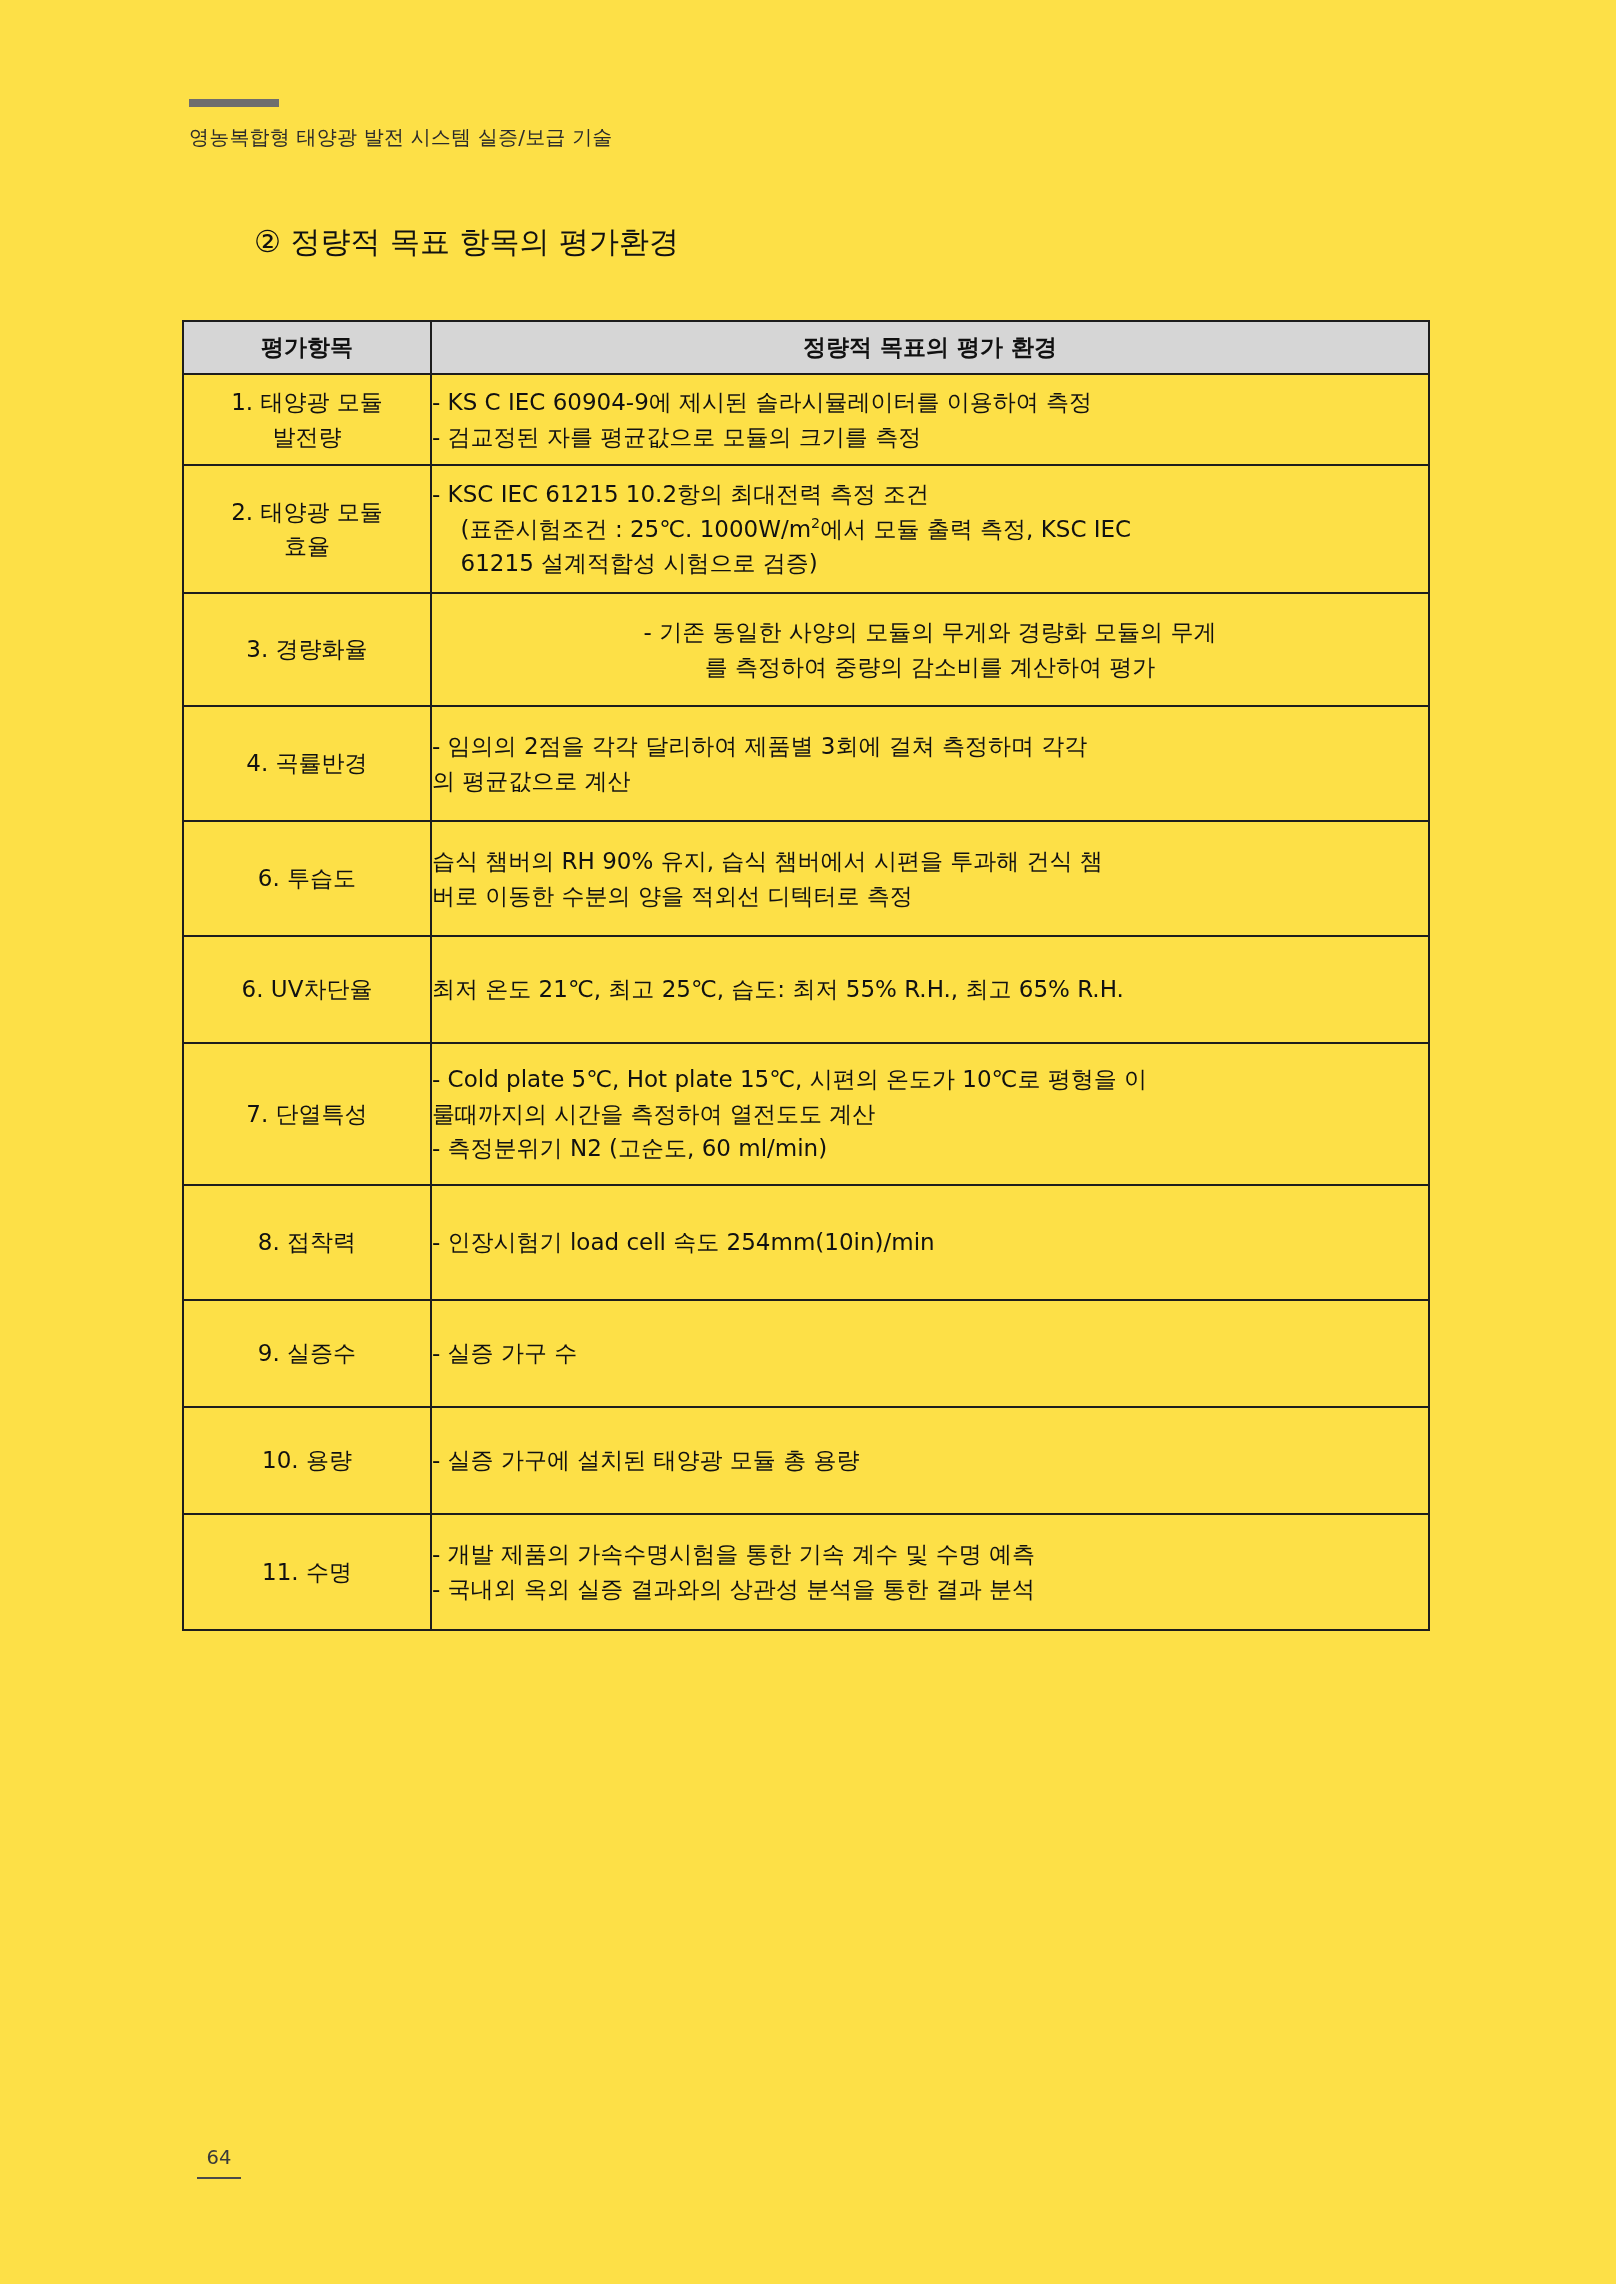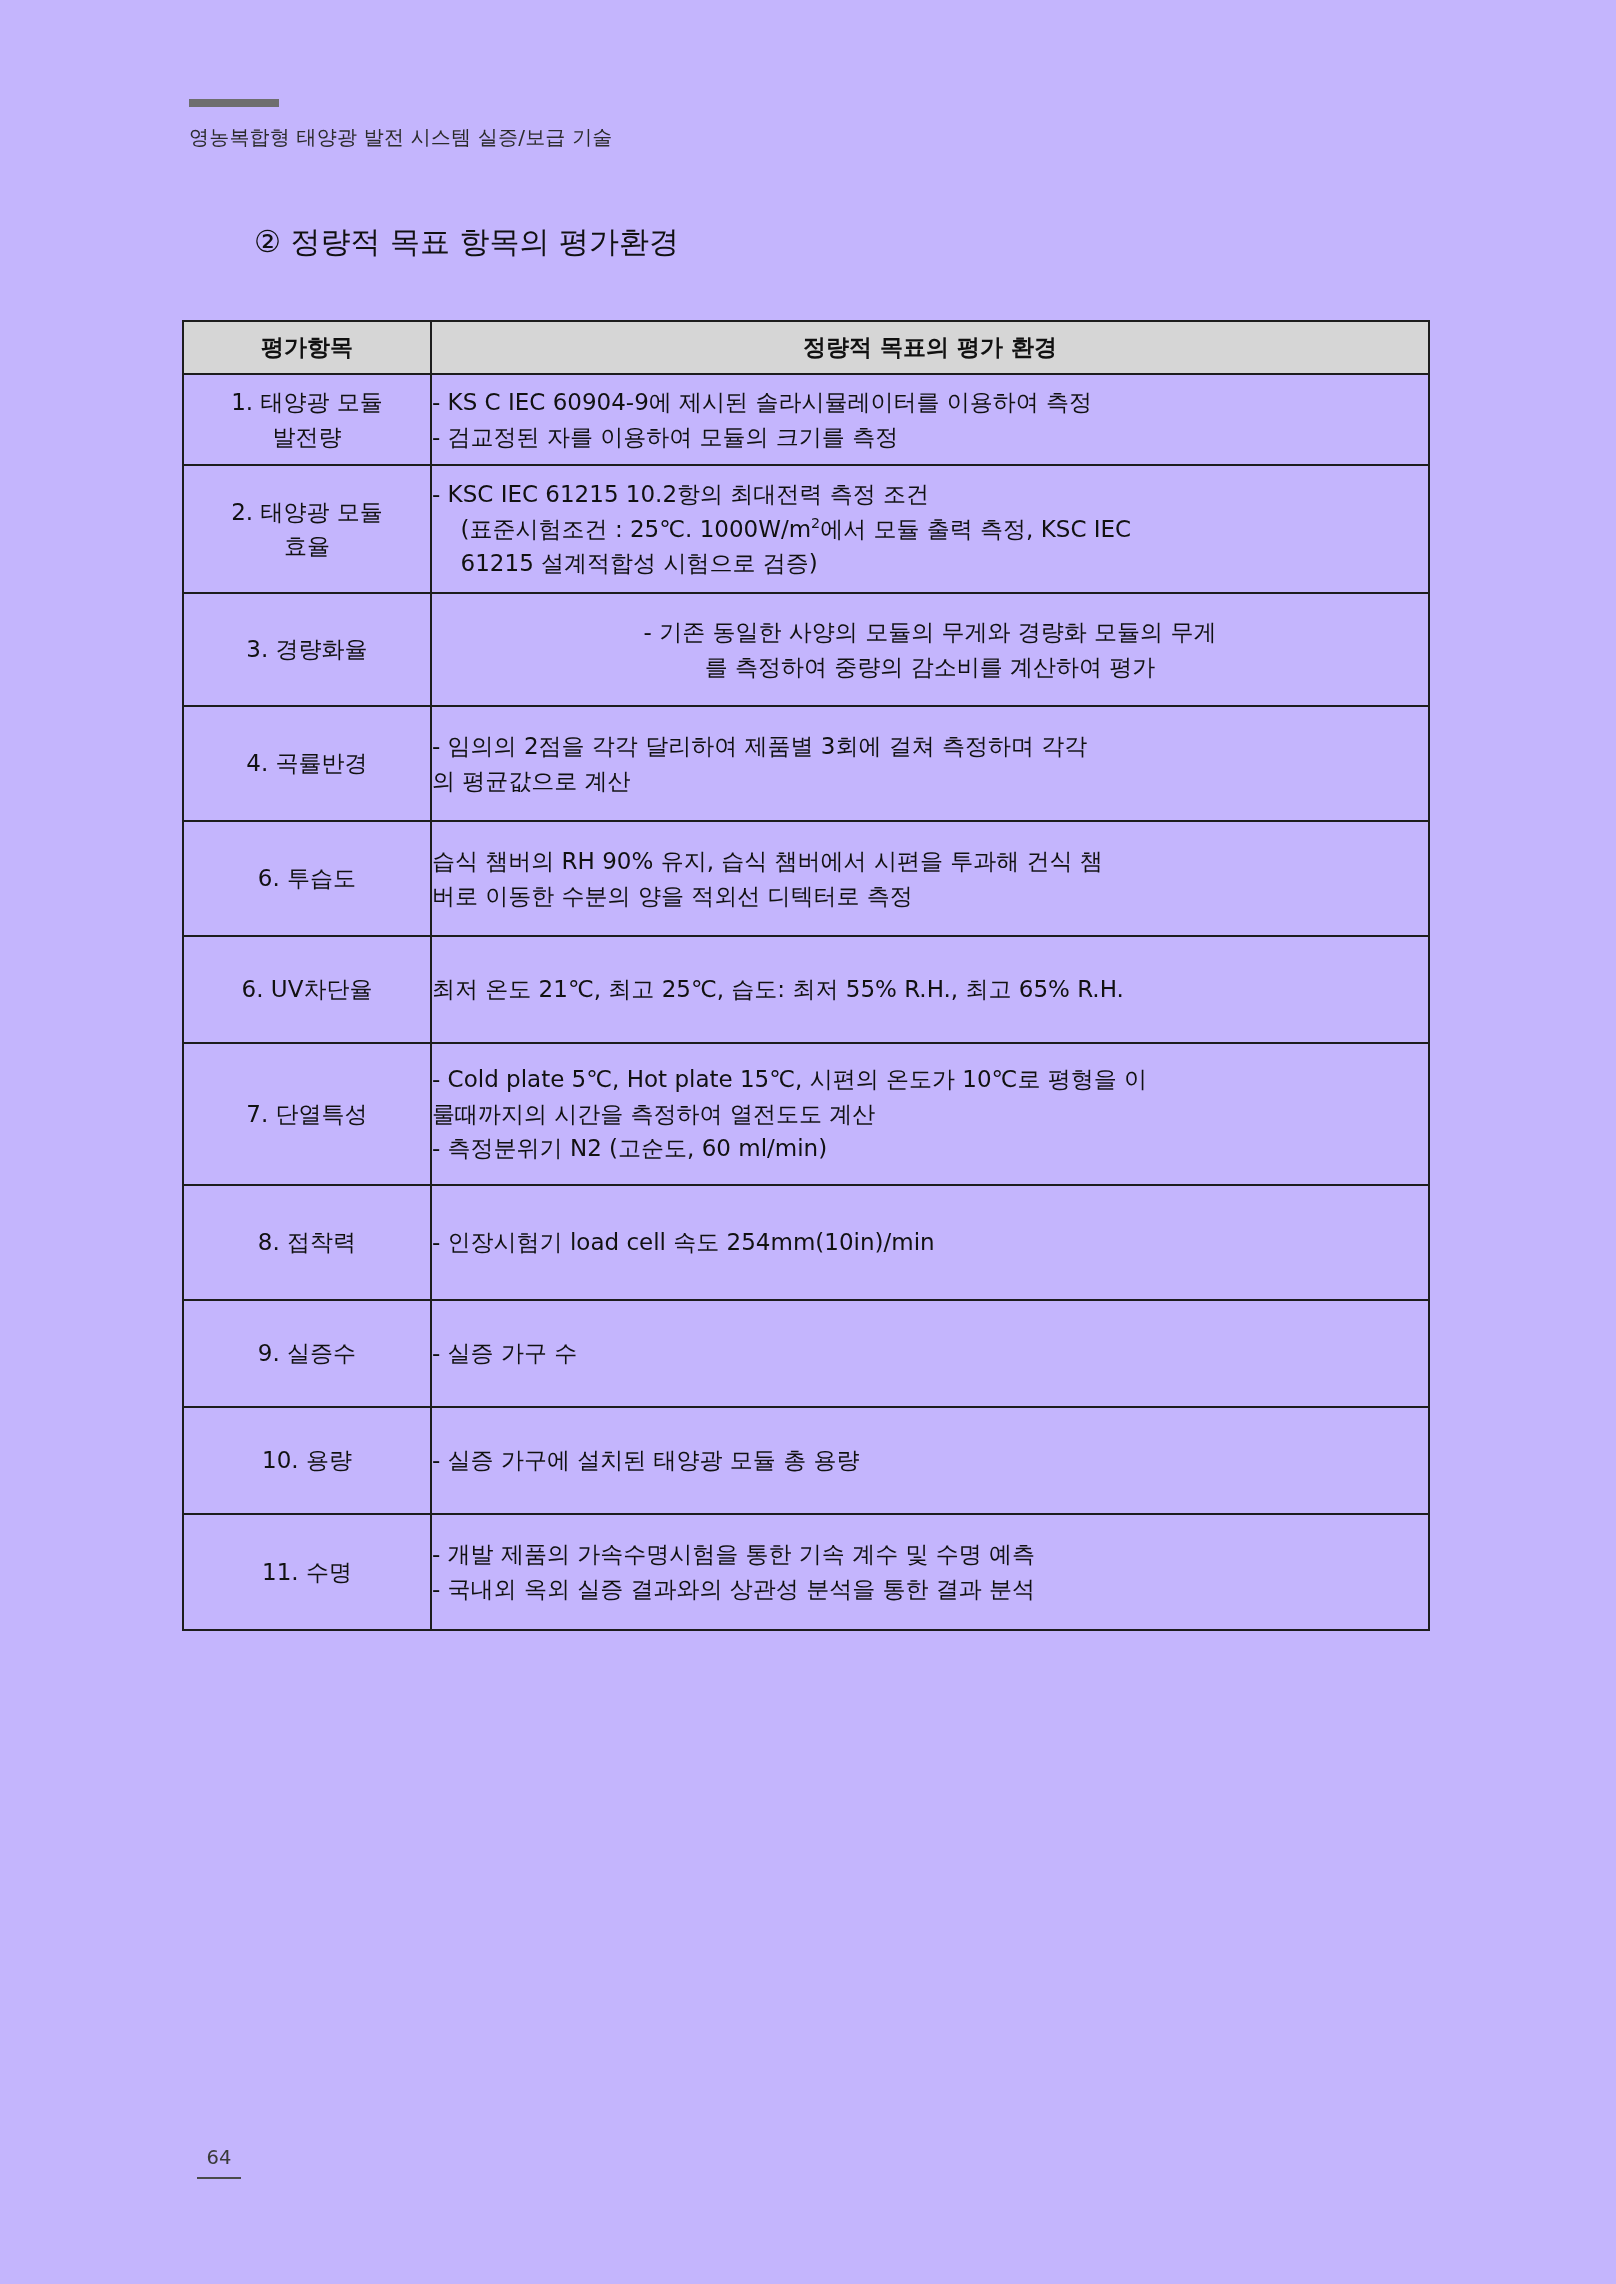--- a/index.html
+++ b/index.html
@@ -8,21 +8,21 @@
     background: #ffffff;
   }
   body {
     font-family: "DejaVu Sans", sans-serif;
     color: #1a1a1a;
   }
   .page {
     position: relative;
     width: 1616px;
     height: 2284px;
-    background: #c4b5fd;
+    background: #fde047;
     box-sizing: border-box;
     overflow: hidden;
   }
 
   
   .header {
     position: absolute;
     top: 99px;
     left: 189px;
   }
@@ -170,21 +170,21 @@
       </thead>
       <tbody id="table-body">
 
       <tr class="r1">
             <td class="item">
               <div>1. 태양광 모듈</div>
               <div>발전량</div>
             </td>
             <td class="desc">
               <span class="wrapline">- KS C IEC 60904-9에 제시된 솔라시뮬레이터를 이용하여 측정</span>
-              <span class="line">- 검교정된 자를 이용하여 모듈의 크기를 측정</span>
+              <span class="line">- 검교정된 자를 평균값으로 모듈의 크기를 측정</span>
             </td>
           </tr>
           <tr class="r2">
             <td class="item">
               <div>2. 태양광 모듈</div>
               <div>효율</div>
             </td>
             <td class="desc">
               <span class="line">- KSC IEC 61215 10.2항의 최대전력 측정 조건</span>
               <span class="indent">(표준시험조건 : 25℃. 1000W/m<sup>2</sup>에서 모듈 출력 측정, KSC IEC</span>

